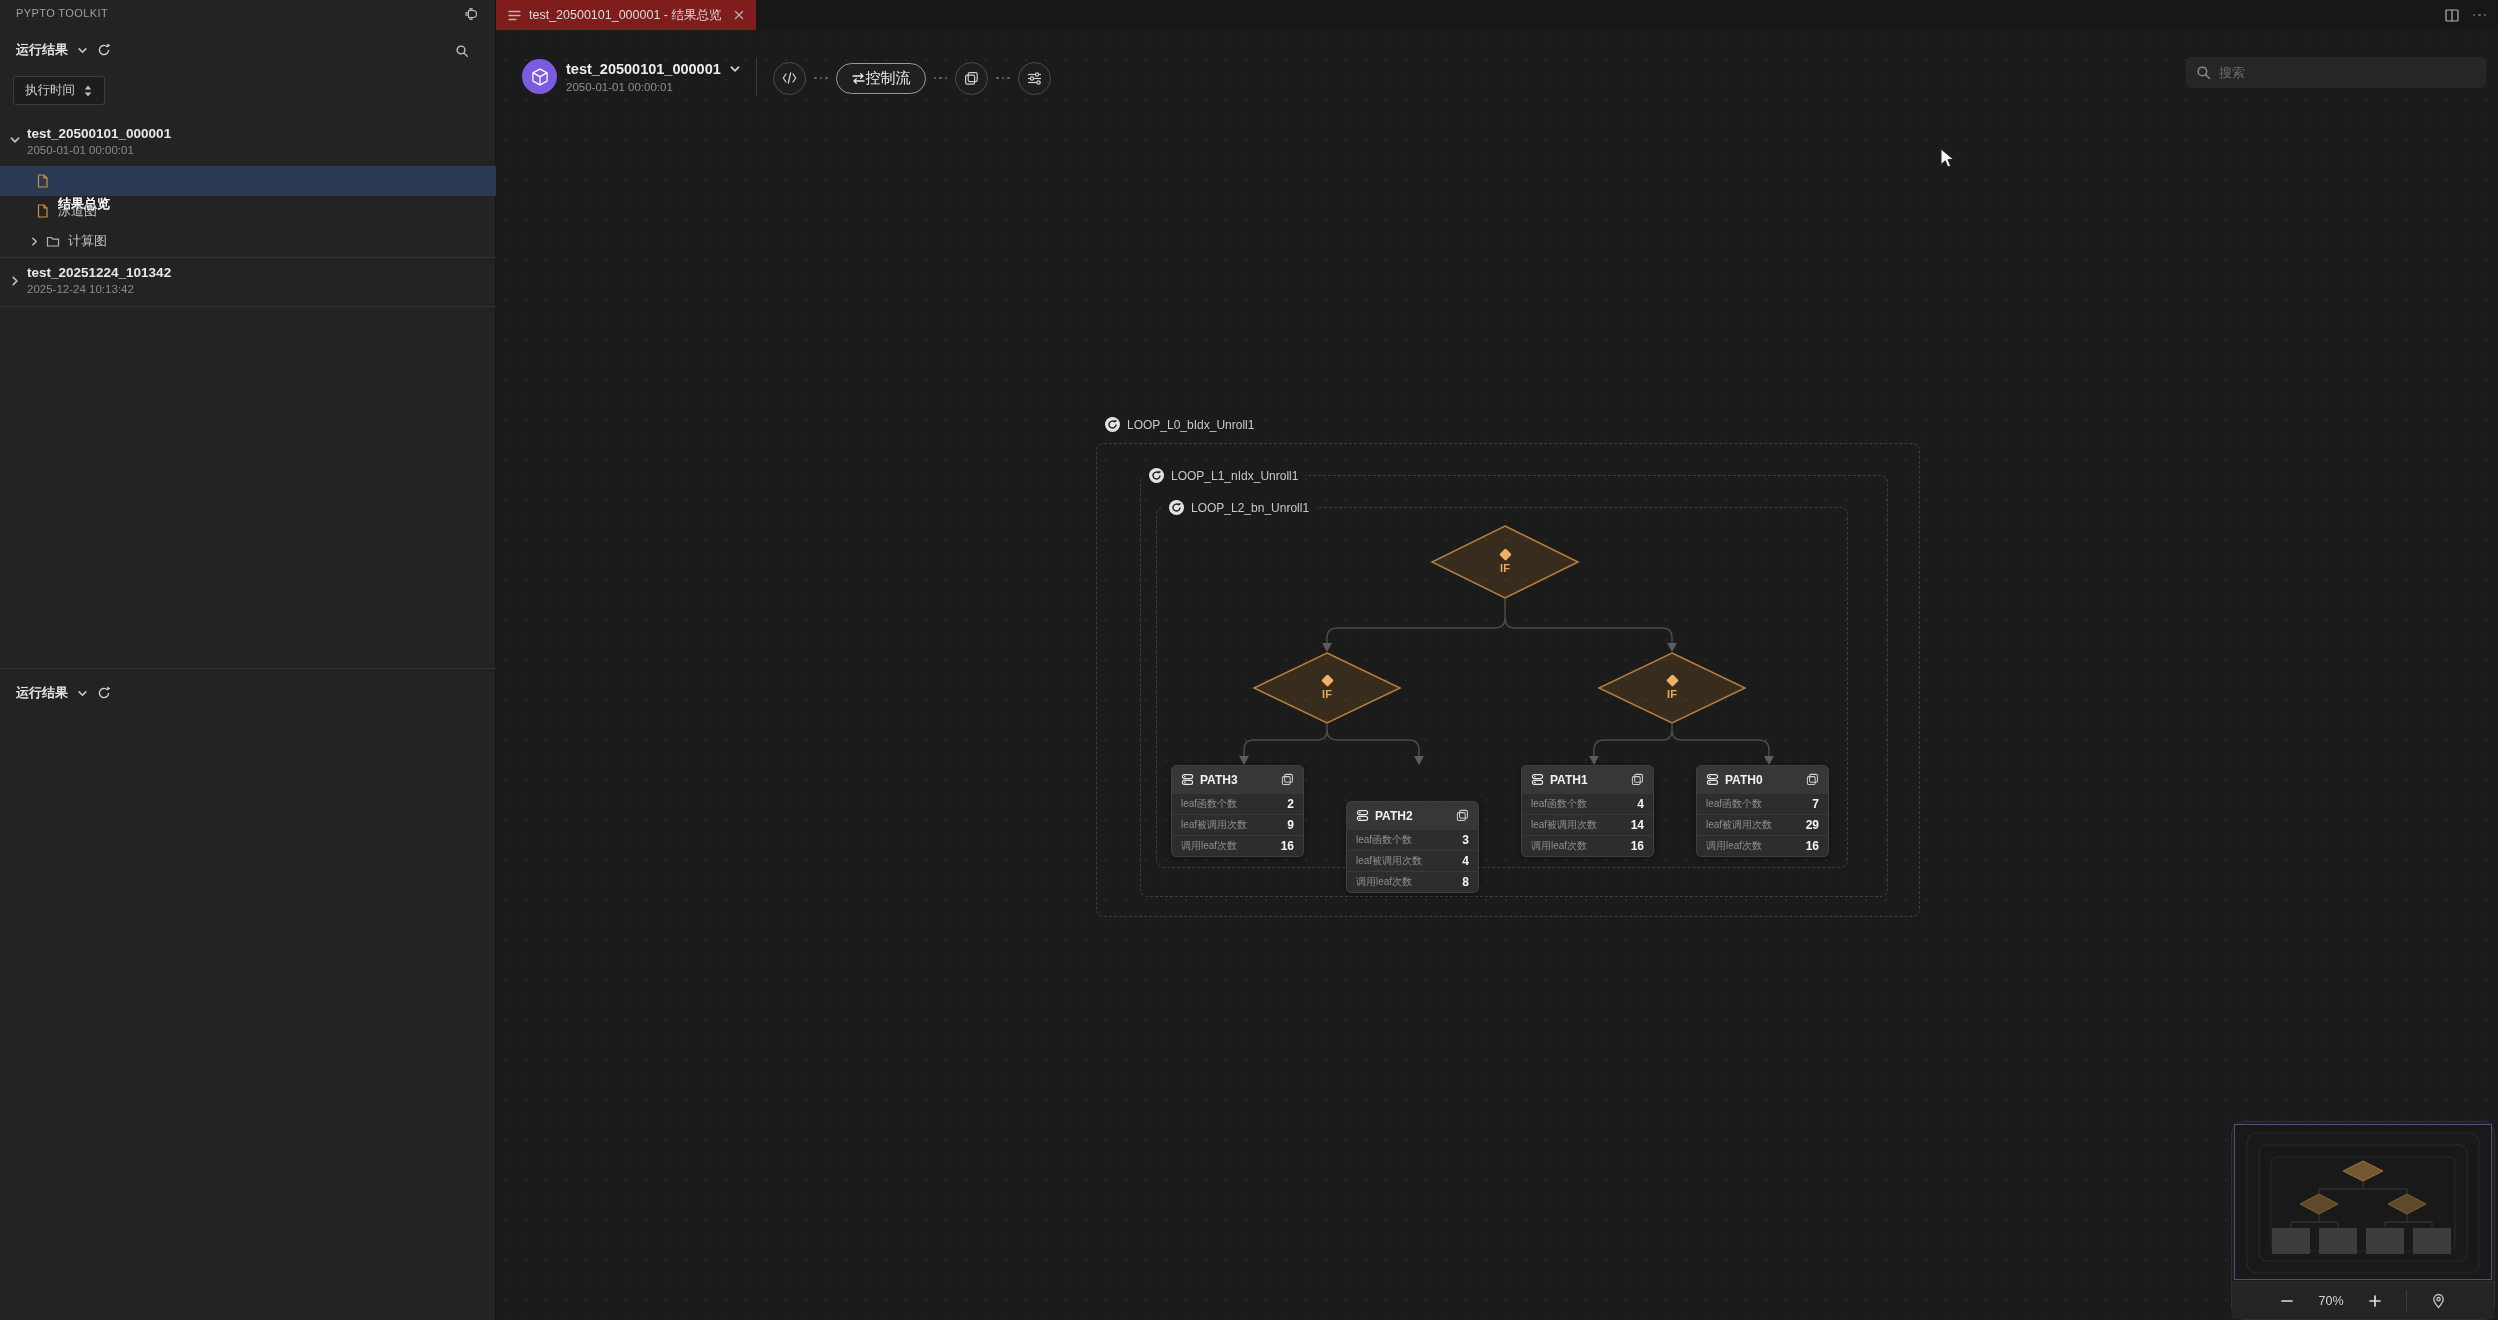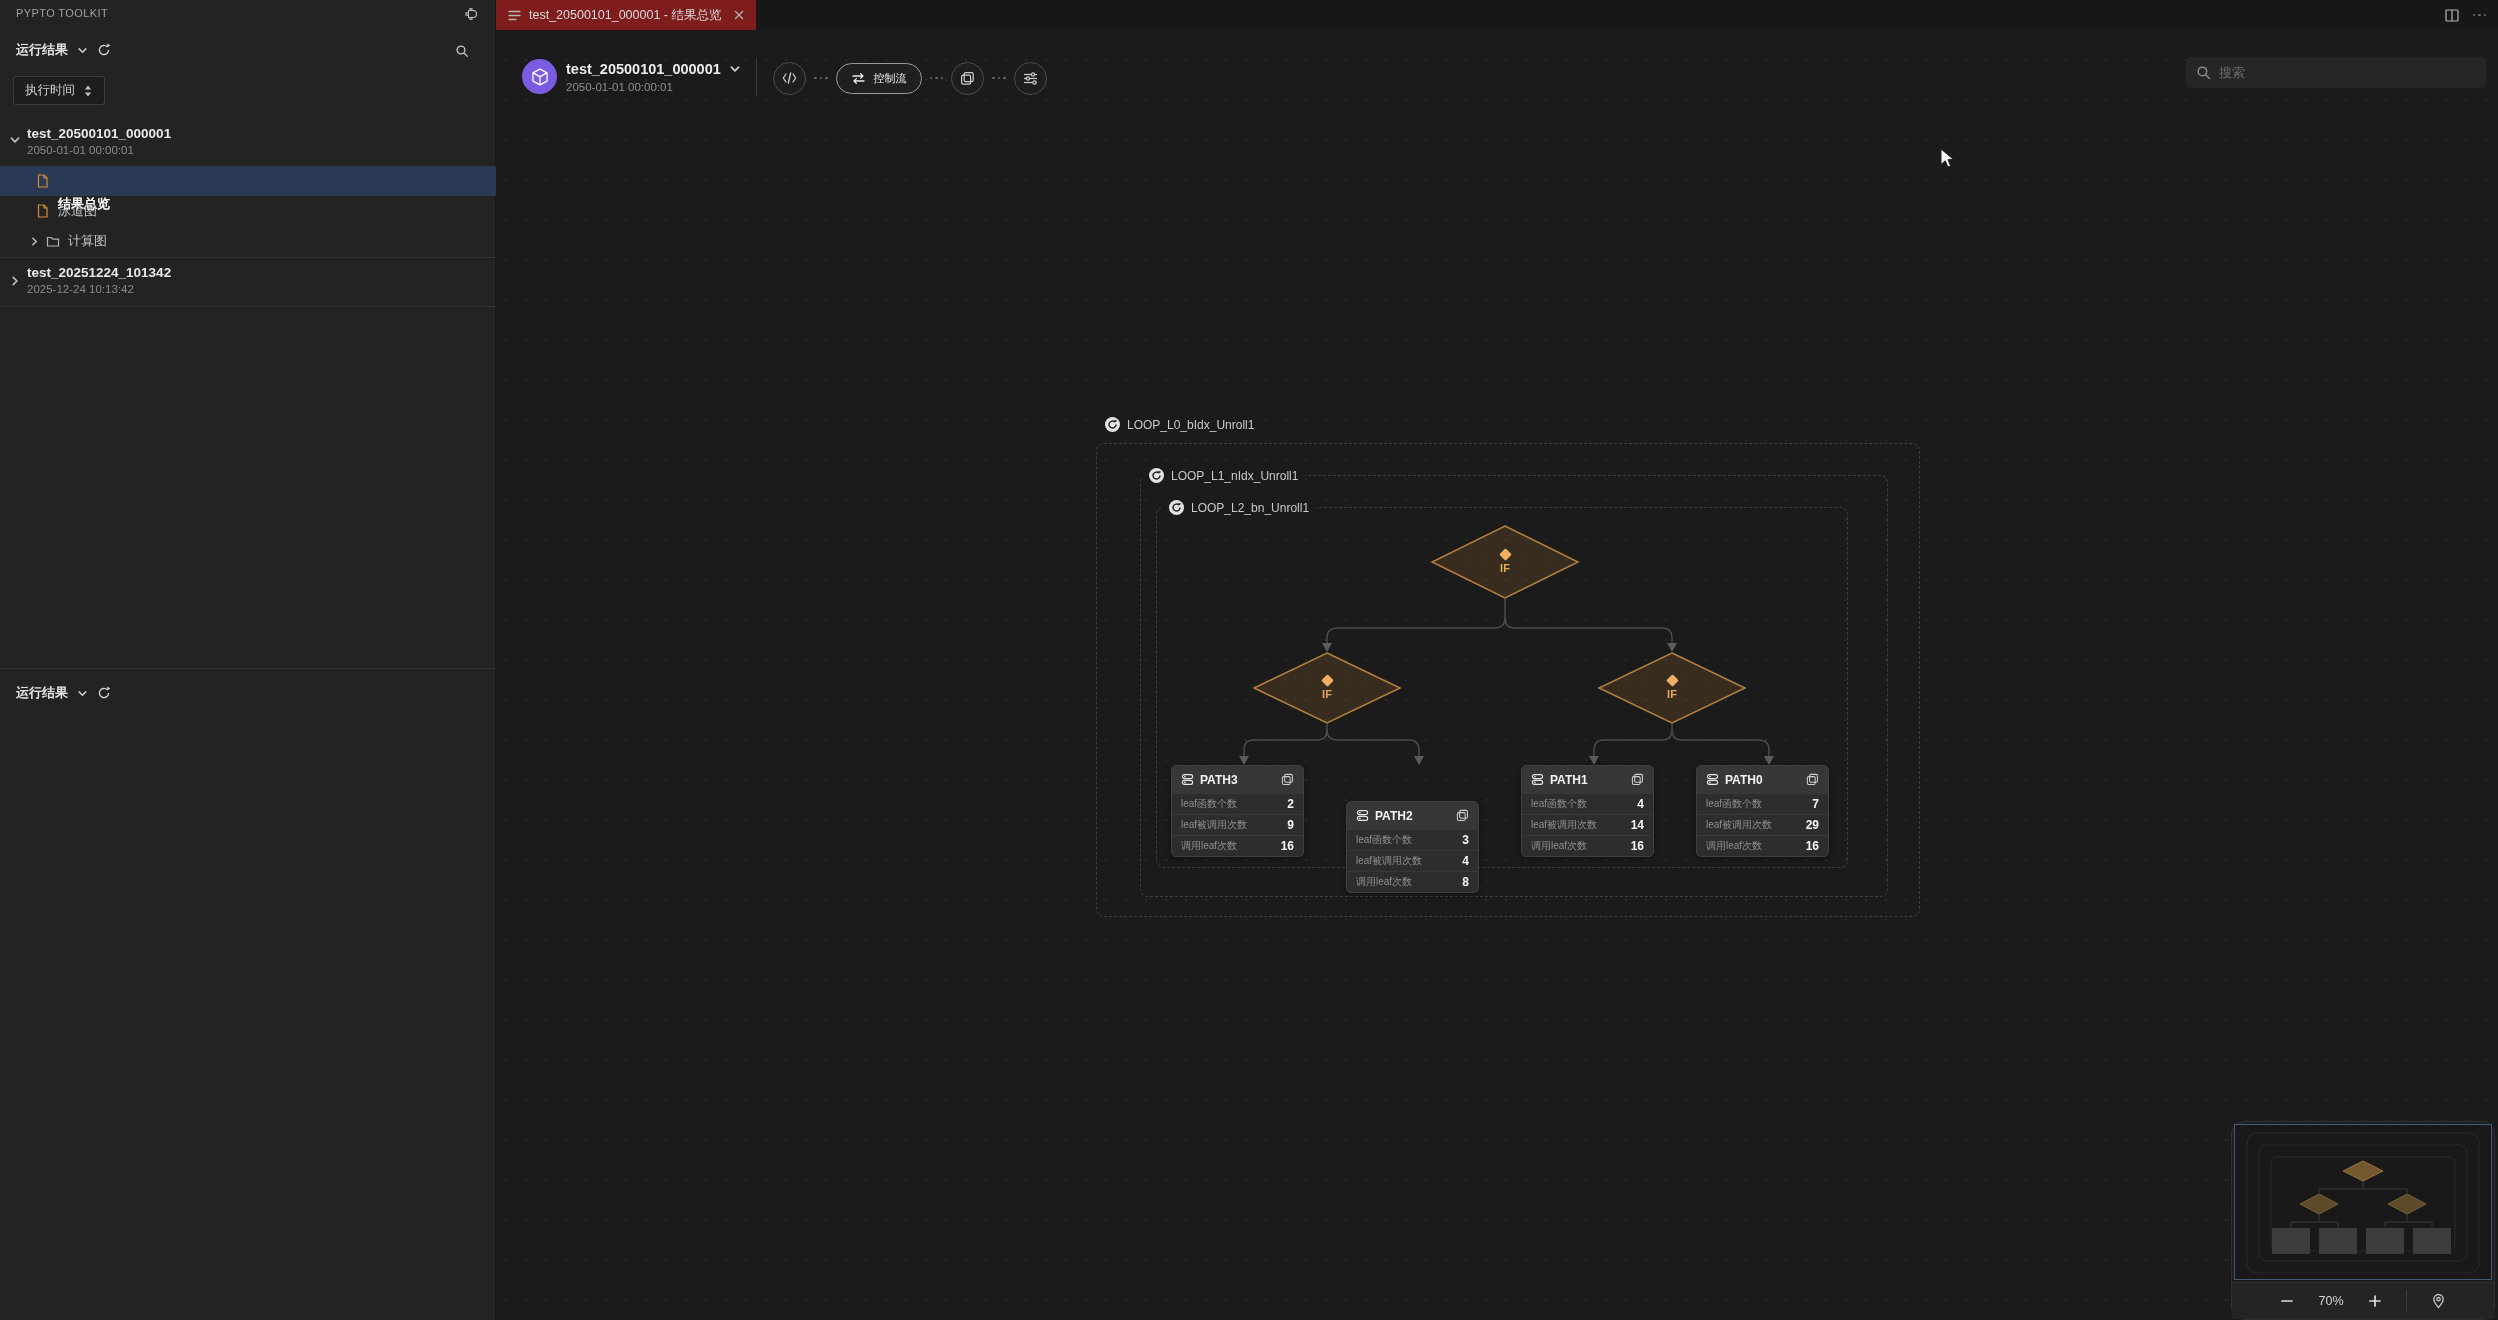--- a/index.html
+++ b/index.html
@@ -30,21 +30,21 @@
   .dots i { width:2.5px; height:2.5px; border-radius:50%; background:#6a6a6a; }
 
   
   #canvas { left:496px; top:30px; width:2002px; height:1290px; background-color:#1b1b1b;
     background-image:radial-gradient(circle,#2c2c2c 1.1px,transparent 1.3px); background-size:20px 20px; }
   #avatar { left:26px; top:29px; width:35px; height:35px; border-radius:50%; background:#7b5ce0; display:flex; align-items:center; justify-content:center; }
   .hd-title { font-size:14.5px; font-weight:700; color:#ececec; }
   .hd-sub { font-size:11.5px; color:#8f8f8f; margin-top:4px; }
   #toolbar { left:277px; top:30px; height:36px; display:flex; align-items:center; gap:8px; }
   .circle-btn { width:33px; height:33px; border:1px solid #4c4c4c; border-radius:50%; background:#1e1e1e; display:flex; align-items:center; justify-content:center; cursor:pointer; }
-  .pill-btn { height:31px; padding:0 14px; display:flex; align-items:center; gap:8px; border:1px solid #999; border-radius:16px; background:#202020; font-size:11px; color:#ececec; cursor:pointer; }
+  .pill-btn { height:31px; padding:0 14px; display:flex; align-items:center; border:1px solid #999; border-radius:16px; background:#202020; font-size:15px; color:#ececec; cursor:pointer; }
   #searchbox { left:1690px; top:27px; width:300px; height:31px; background:#262626; border-radius:6px; display:flex; align-items:center; gap:8px; padding:0 10px; }
   #searchbox input { flex:1; background:transparent; border:none; outline:none; color:#ccc; font-size:13px; font-family:inherit; }
   #searchbox input::placeholder { color:#6b6b6b; }
 
   
   .loop-rect { border:1px dashed #3e3e3e; border-radius:8px; }
   .loop-label { display:flex; align-items:center; gap:7px; background:#1b1b1b; padding:0 7px; font-size:12px; color:#c9c9c9; height:17px; }
   .loop-badge { width:15px; height:15px; border-radius:50%; background:#e3e3e3; display:flex; align-items:center; justify-content:center; flex:none; }
   .diamond { display:flex; align-items:center; justify-content:center; }
   .if-inner { position:absolute; inset:0; display:flex; flex-direction:column; align-items:center; justify-content:center; gap:3px; }

